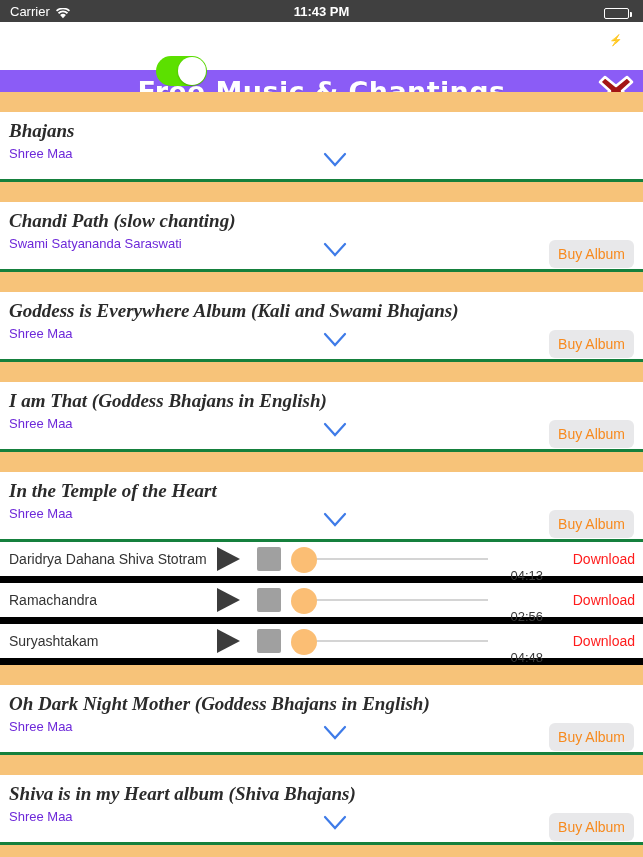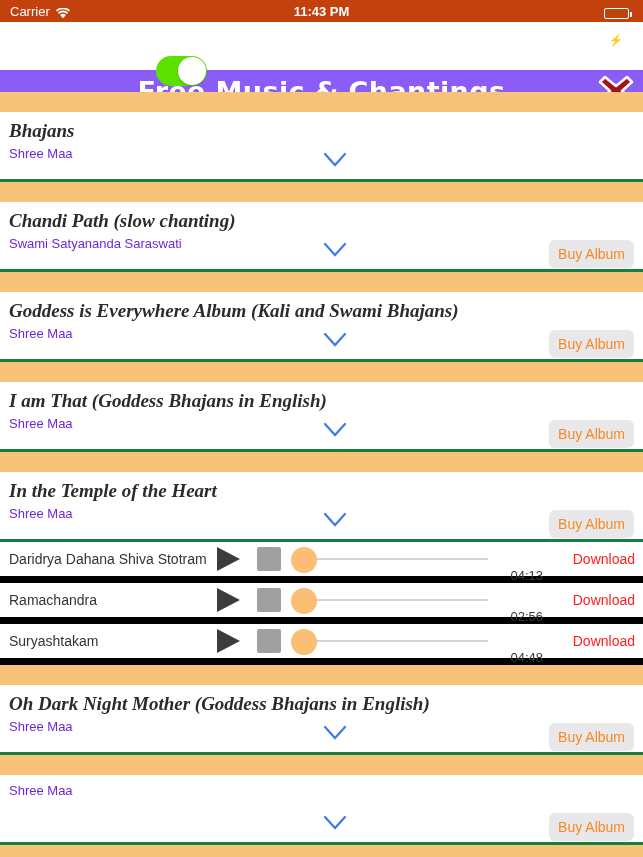--- a/index.html
+++ b/index.html
@@ -6,21 +6,21 @@
   html, body {
     width: 643px; height: 857px;
     font-family: "Liberation Sans", sans-serif;
     background: #ffffff;
     overflow: hidden;
   }
   #app { position: relative; width: 643px; height: 857px; background: #fff; }
 
   
   .statusbar {
-    height: 22px; background: #c2410c; color: #ffffff;
+    height: 22px; background: #404040; color: #ffffff;
     display: flex; align-items: center; padding: 0 10px;
     font-size: 13px; position: relative;
   }
   .sb-left { display: flex; align-items: center; gap: 6px; }
   .sb-center {
     position: absolute; left: 0; right: 0; text-align: center;
     font-size: 13px; font-weight: bold; pointer-events: none;
   }
   .sb-right { margin-left: auto; display: flex; align-items: center; gap: 16px; z-index:2;flex-direction:column;}
   .wifi-icon { display:inline-block; width: 14px; height: 11px; position: relative; top:1px;}
@@ -279,20 +279,21 @@
       <div class="album-row">
         <div class="album-title">Oh Dark Night Mother (Goddess Bhajans in English)</div>
         <div class="album-artist">Shree Maa</div>
         <div class="chevron"><svg width="26" height="20" viewBox="0 0 26 20">
             <path d="M3 4 L13 15 L23 4" fill="none" stroke="#3E7BE8" stroke-width="2.2" stroke-linecap="round"></path>
           </svg></div>
         <button class="buy-btn">Buy Album</button>
       </div>
       <div class="band" style="background: rgb(247, 195, 121);"></div>
       <div class="album-row">
+        <div class="album-title">Shiva is in my Heart album (Shiva Bhajans)</div>
         <div class="album-artist">Shree Maa</div>
         <div class="chevron"><svg width="26" height="20" viewBox="0 0 26 20">
             <path d="M3 4 L13 15 L23 4" fill="none" stroke="#3E7BE8" stroke-width="2.2" stroke-linecap="round"></path>
           </svg></div>
         <button class="buy-btn">Buy Album</button>
       </div>
       <div class="band" style="background: rgb(247, 195, 121);"></div>
     </div>
 
 </div>

